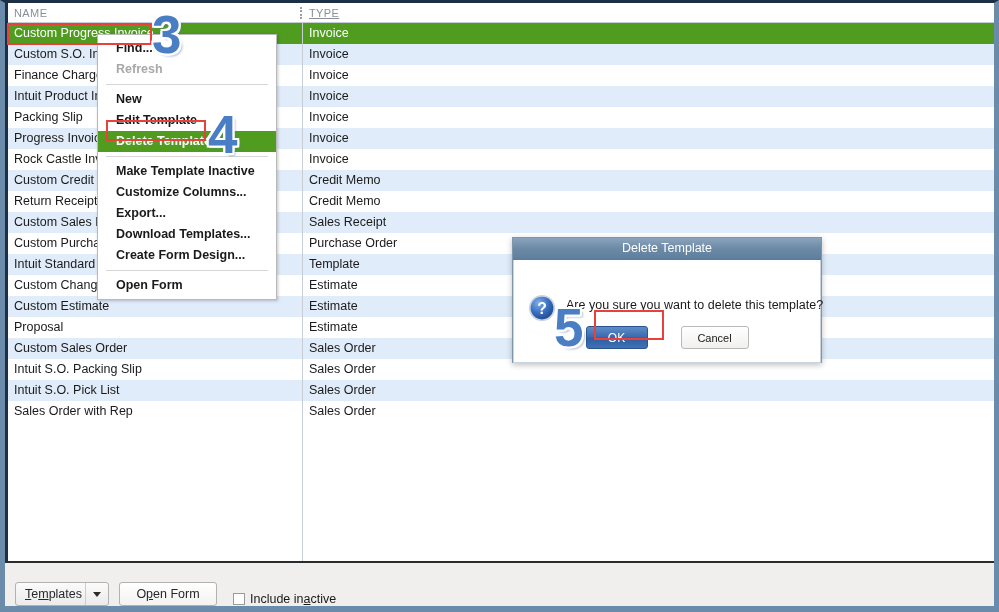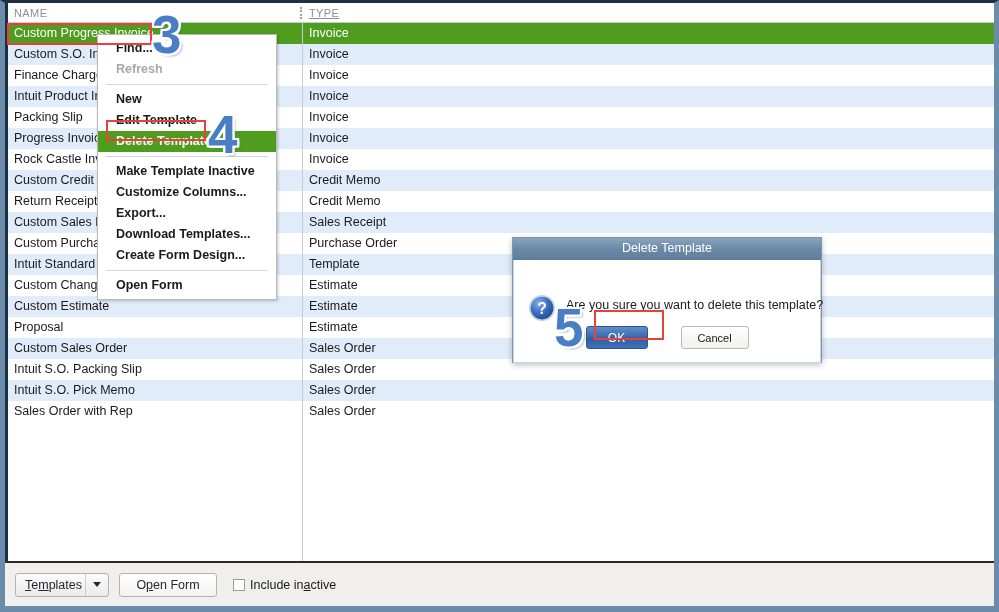--- a/index.html
+++ b/index.html
@@ -123,21 +123,21 @@
 
   
   .toolbar {
     position: absolute;
     left: 0;
     right: 0;
     bottom: 0;
     height: 43px;
     background: #f0efed;
     display: flex;
-    align-items: center;
+    align-items: flex-end;
     padding-left: 10px;
     box-sizing: border-box;
   }
   .btn {
     font-family: "Liberation Sans", sans-serif;
     font-size: 12.5px;
     color: #26282b;
     background: linear-gradient(to bottom, #fbfbfb 0%, #eceaea 100%);
     border: 1px solid #b4b2b0;
     border-radius: 3px;
@@ -429,21 +429,21 @@
         </div>
         <div class="row alt">
           <div class="cell-name">Custom Sales Order</div>
           <div class="cell-type">Sales Order</div>
         </div>
         <div class="row">
           <div class="cell-name">Intuit S.O. Packing Slip</div>
           <div class="cell-type">Sales Order</div>
         </div>
         <div class="row alt">
-          <div class="cell-name">Intuit S.O. Pick Memo</div>
+          <div class="cell-name">Intuit S.O. Pick List</div>
           <div class="cell-type">Sales Order</div>
         </div>
         <div class="row">
           <div class="cell-name">Sales Order with Rep</div>
           <div class="cell-type">Sales Order</div>
         </div>
       </div>
   </div>
 
   <div class="toolbar">

